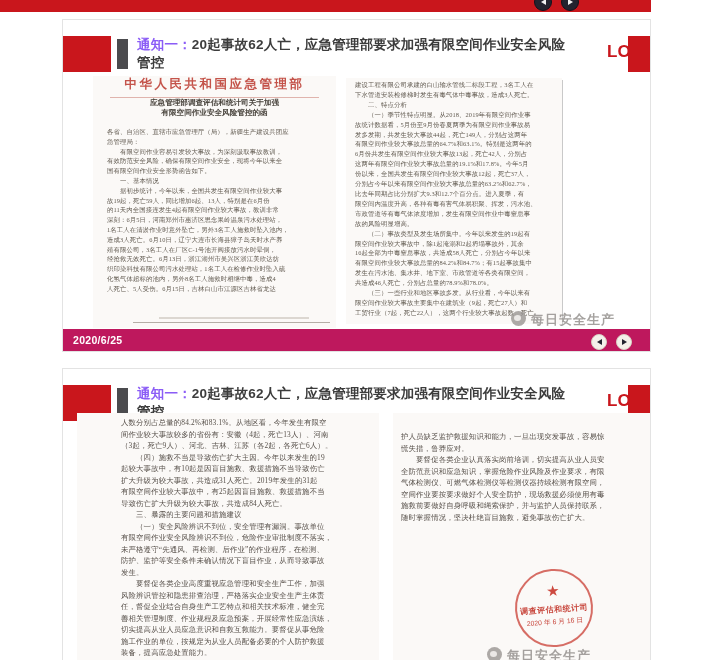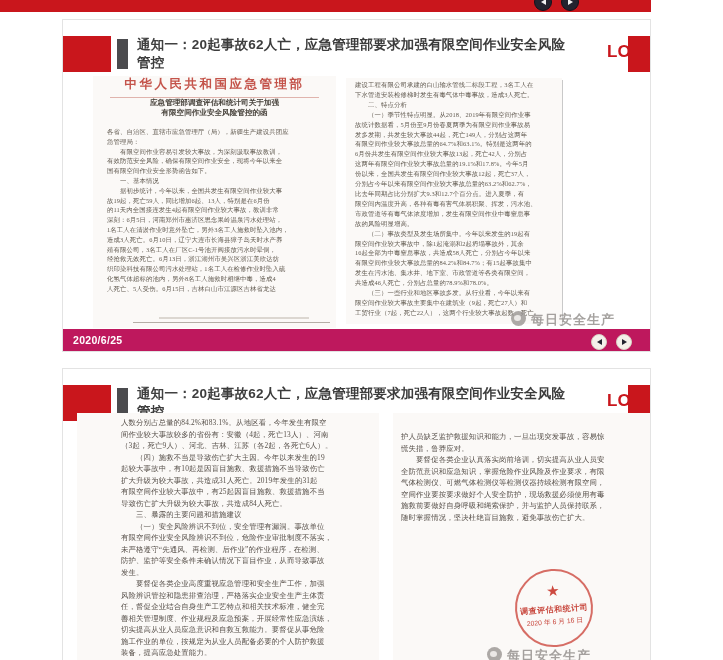--- a/index.html
+++ b/index.html
@@ -21,21 +21,21 @@
   .tri-r-d{border-width:3.5px 0 3.5px 5.5px;border-color:transparent transparent transparent #23232f;}
 
   
   .slide{position:absolute;left:62px;width:589px;background:#fff;border:1px solid #e3e3e3;box-sizing:border-box;overflow:hidden;}
   .slide-1{top:19px;height:333px;}
   .slide-2{top:368px;height:330px;}
 
   .hdr-red{position:absolute;left:0;top:16px;width:48px;height:36px;background:#c9161c;}
   .hdr-dark{position:absolute;left:54px;top:19px;width:11px;height:30px;background:#4b4b4e;}
   .hdr-title{position:absolute;left:74px;top:16px;width:434px;font-weight:bold;font-size:13.5px;line-height:17.5px;color:#3c3c3c;letter-spacing:.2px;}
-  .hdr-title .pre{color:#404040;}
+  .hdr-title .pre{color:#8b5cf6;}
   .hdr-logo{position:absolute;left:512px;top:22px;font-weight:800;font-size:17px;color:#c9161c;margin-left:32px;}
   .hdr-red-r{position:absolute;left:565px;top:16px;width:23px;height:36px;background:#c9161c;}
 
   
   .doc{position:absolute;background:#fbf9f7;}
   .bodytxt .tl{white-space:nowrap;overflow:hidden;}
   .s1txt{font-family:"Liberation Serif",serif;font-size:6.4px;line-height:9.8px;color:#615a50;letter-spacing:.1px;}
   .s2txt{font-family:"Liberation Serif",serif;font-size:7.4px;line-height:11.5px;color:#57504a;letter-spacing:.15px;}
 
   .letterhead{text-align:center;font-family:"Liberation Serif",serif;font-weight:bold;

